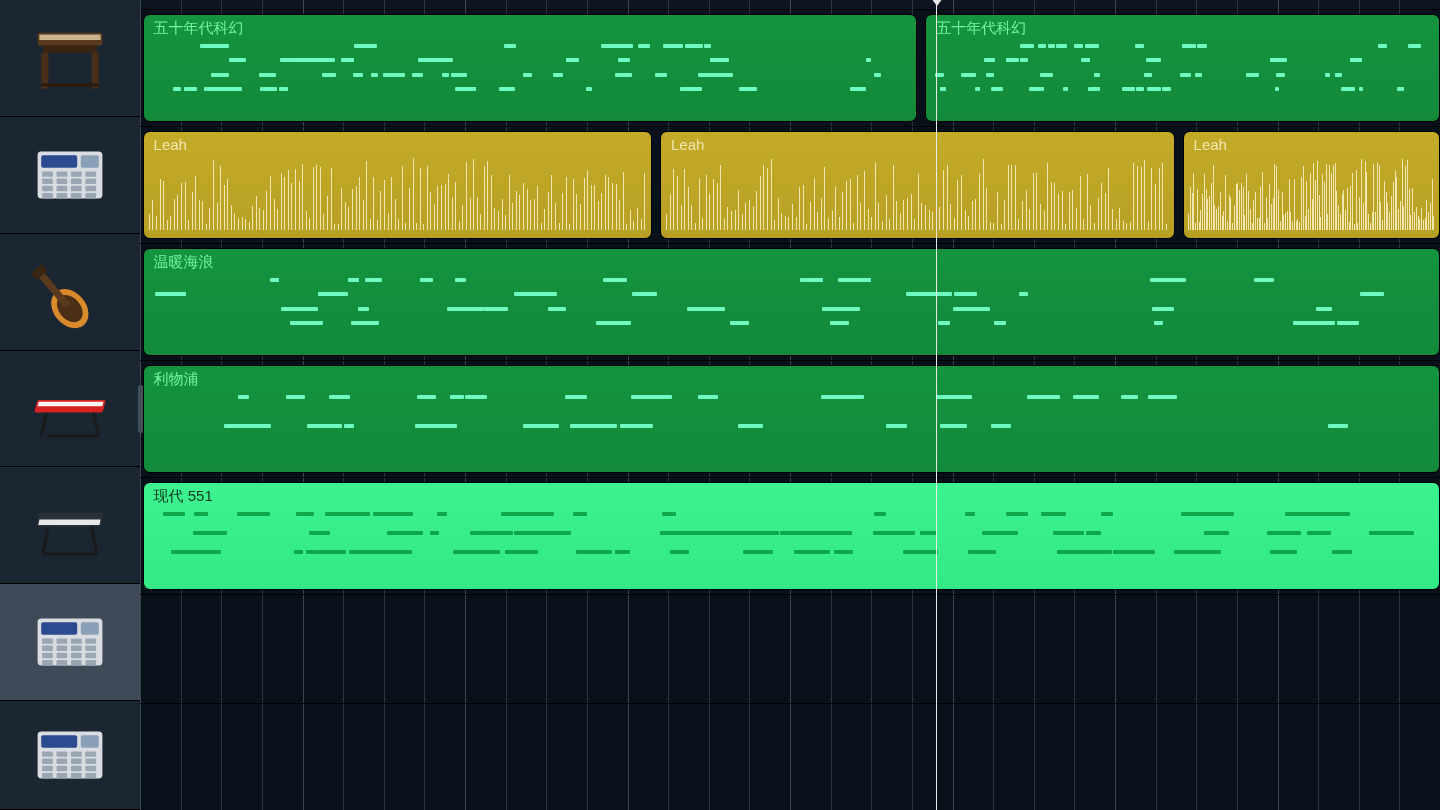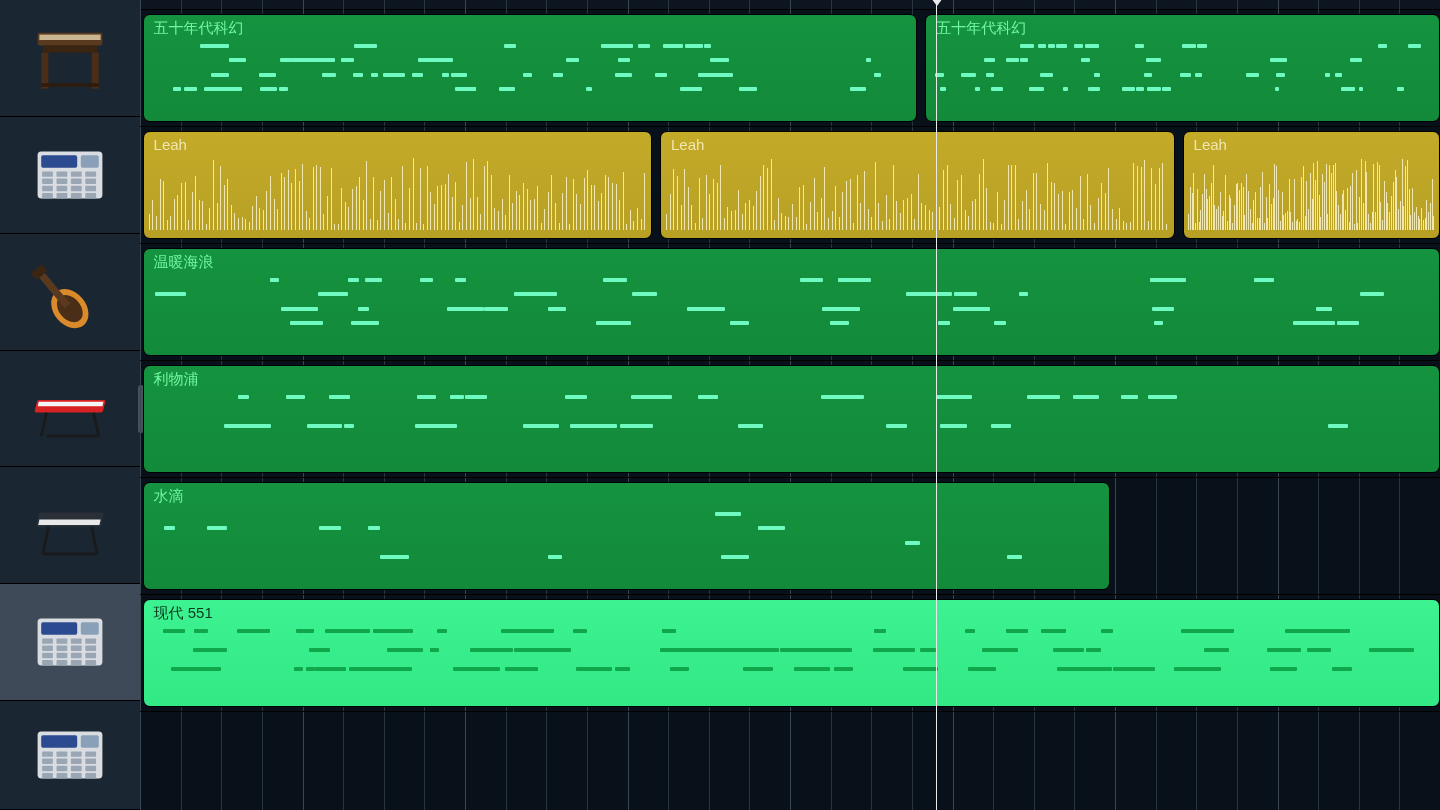--- a/index.html
+++ b/index.html
@@ -878,39 +878,20 @@
               <div class="n" style="left: 20.7286%; width: 0.638049%; top: 43%;"></div>
               <div class="n" style="left: 37.5063%; width: 2.40234%; top: 4%;"></div>
               <div class="n" style="left: 68.4049%; width: 1.68158%; top: 4%;"></div>
               <div class="n" style="left: 61.4719%; width: 1.86587%; top: 4%;"></div>
               <div class="n" style="left: 6.86569%; width: 0.908326%; top: 4%;"></div>
               <div class="n" style="left: 61.2937%; width: 1.17462%; top: 4%;"></div>
             </div>
           </div>
         </div>
       <div class="lane">
-          <div class="clip midi" style="left: 0.2%; width: 74.4%;">
-            <div class="clip-label">水滴</div>
-            <div class="notes">
-              <div class="n" style="left: 24.1879%; width: 2.99381%; top: 62.5%;"></div>
-              <div class="n" style="left: 17.8116%; width: 2.30207%; top: 23.5%;"></div>
-              <div class="n" style="left: 1.55945%; width: 1.08554%; top: 23.5%;"></div>
-              <div class="n" style="left: 89.9698%; width: 1.55874%; top: 62.5%;"></div>
-              <div class="n" style="left: 63.8534%; width: 2.78313%; top: 23.5%;"></div>
-              <div class="n" style="left: 59.9669%; width: 2.96893%; top: 62.5%;"></div>
-              <div class="n" style="left: 60.0932%; width: 0.606452%; top: 62.5%;"></div>
-              <div class="n" style="left: 59.298%; width: 2.71165%; top: 4%;"></div>
-              <div class="n" style="left: 79.2695%; width: 1.51126%; top: 43%;"></div>
-              <div class="n" style="left: 5.98268%; width: 2.17697%; top: 23.5%;"></div>
-              <div class="n" style="left: 41.7457%; width: 1.5172%; top: 62.5%;"></div>
-              <div class="n" style="left: 22.9382%; width: 1.28051%; top: 23.5%;"></div>
-            </div>
-          </div>
-        </div>
-      <div class="lane">
           <div class="clip sel" style="left: 0.2%; width: 99.8%;">
             <div class="clip-label">现代 551</div>
             <div class="notes">
               <div class="n" style="left: 24.56%; width: 2.7707%; top: 56%;"></div>
               <div class="n" style="left: 53.3473%; width: 1.49726%; top: 56%;"></div>
               <div class="n" style="left: 31.355%; width: 1.47321%; top: 30%;"></div>
               <div class="n" style="left: 49.1204%; width: 2.84816%; top: 30%;"></div>
               <div class="n" style="left: 41.6402%; width: 1.62676%; top: 30%;"></div>
               <div class="n" style="left: 27.4183%; width: 1.84463%; top: 4%;"></div>
               <div class="n" style="left: 58.7341%; width: 2.68919%; top: 56%;"></div>

